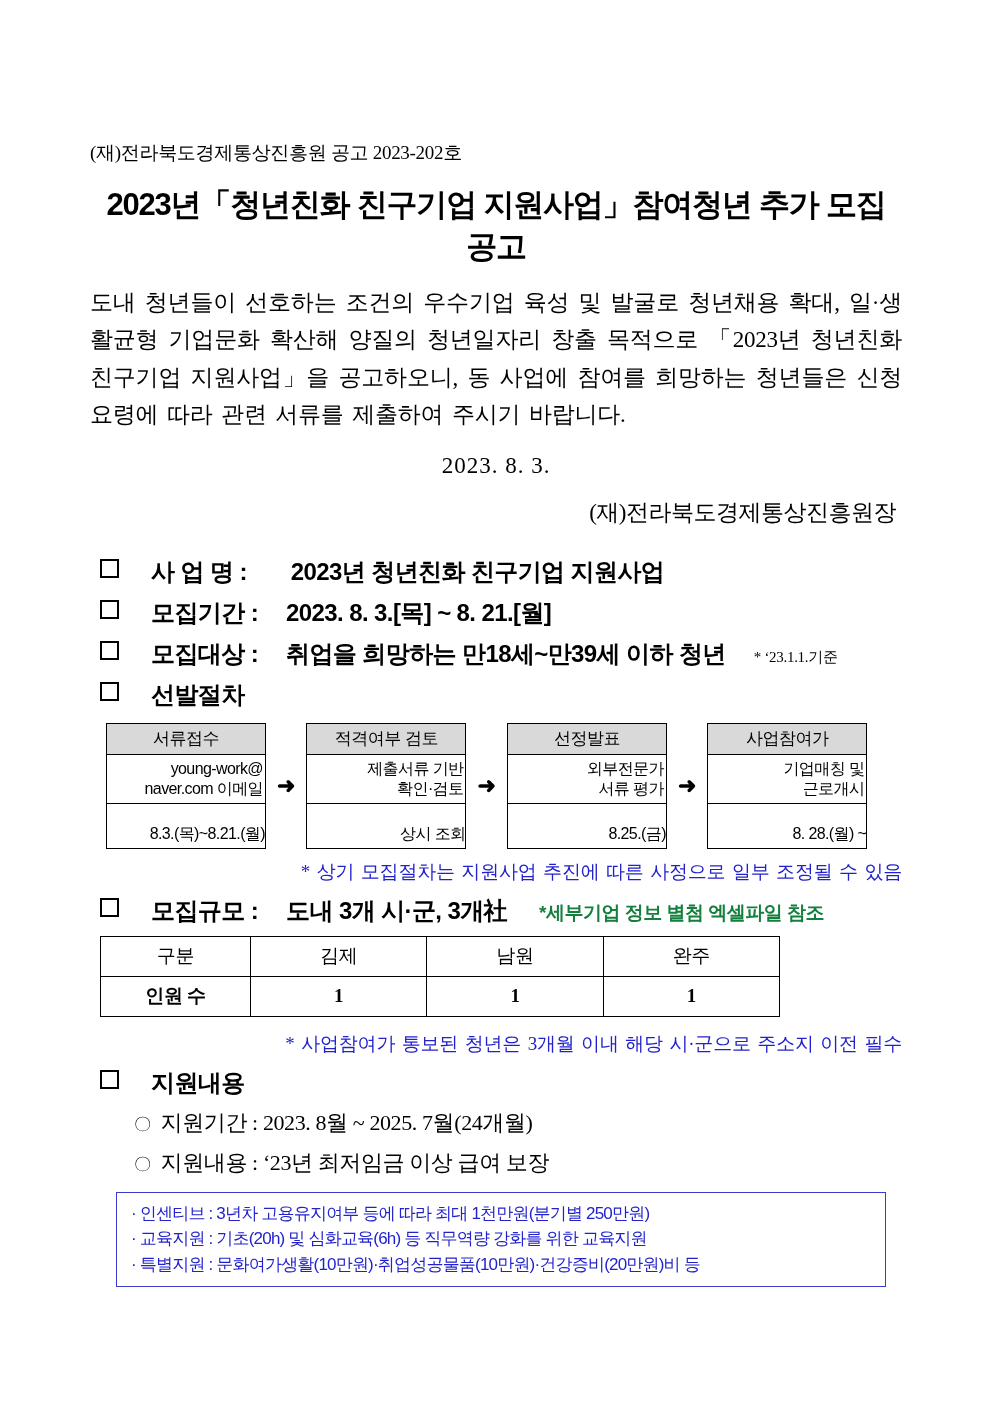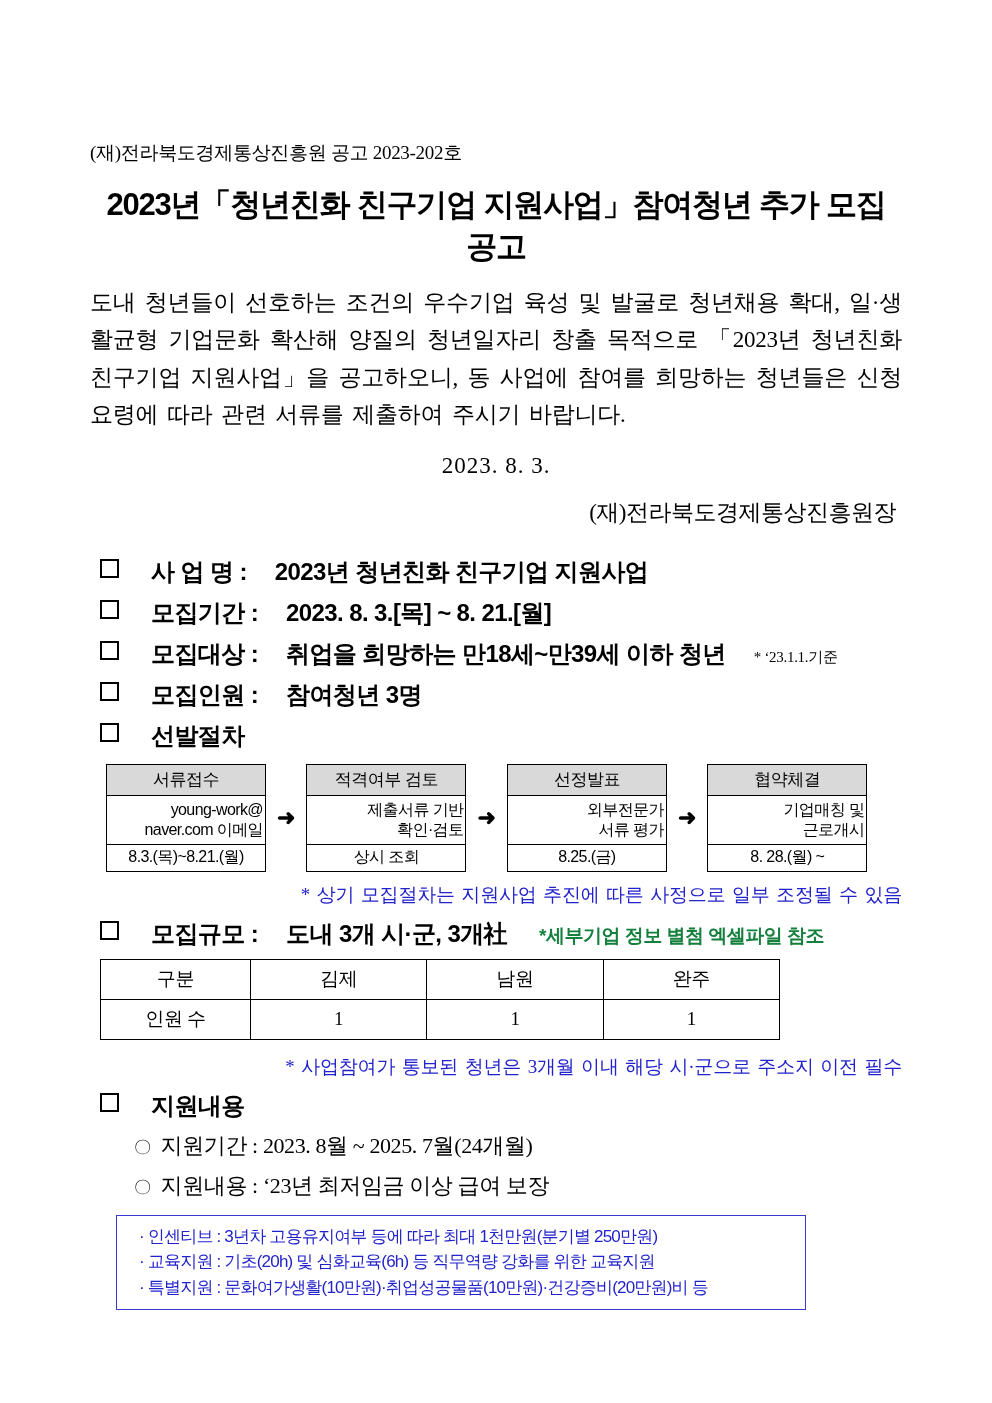--- a/index.html
+++ b/index.html
@@ -117,23 +117,23 @@
   }
   .flow-body {
     text-align: right;
     font-size: 16px;
     line-height: 1.28;
     padding: 4px 2px 3px 2px;
     letter-spacing: -0.6px;
   }
   .flow-sub {
     border-top: 1px solid #000;
-    text-align: center;
+    text-align: right;
     font-size: 16px;
-    padding: 2px 0 3px 0;
+    padding: 20px 0 3px 0;
     letter-spacing: -0.6px;
   }
   .flow-arrow {
     font-size: 22px;
     padding: 0 11px;
     font-weight: bold;
     line-height: 1;
   }
 
   
@@ -158,21 +158,21 @@
   table.quota {
     border-collapse: collapse;
     width: 680px;
     margin: 8px 0 4px 10px;
     font-size: 19px;
   }
   table.quota th, table.quota td {
     border: 1px solid #000;
     text-align: center;
     padding: 6px 0 7px 0;
-    font-weight: normal;
+    font-weight: bold;
     letter-spacing: -0.3px;
   }
   table.quota th { font-weight: normal; }
   table.quota col.c1 { width: 150px; }
 
   
   .sub-row {
     display: flex;
     align-items: baseline;
     font-size: 22px;
@@ -181,22 +181,22 @@
   }
   .circle-mark {
     font-size: 17px;
     margin-right: 10px;
   }
 
   
   .benefit-box {
     border: 1px solid #3a3ad0;
     margin: 14px 0 0 26px;
-    width: 690px;
-    padding: 8px 10px 9px 22px;
+    width: 770px;
+    padding: 8px 10px 9px 14px;
     box-sizing: border-box;
   }
   .benefit-line {
     color: #2222cc;
     font-size: 17px;
     font-family: "Liberation Sans", sans-serif;
     letter-spacing: -0.8px;
     line-height: 1.5;
     white-space: nowrap;
   }
@@ -212,41 +212,36 @@
 
   <p class="intro">도내 청년들이 선호하는 조건의 우수기업 육성 및 발굴로 청년채용 확대, 일·생활균형 기업문화 확산해 양질의 청년일자리 창출 목적으로 「2023년 청년친화 친구기업 지원사업」을 공고하오니, 동 사업에 참여를 희망하는 청년들은 신청요령에 따라 관련 서류를 제출하여 주시기 바랍니다.</p>
 
   <div class="date-line">2023.  8.  3.</div>
 
   <div class="org-line">(재)전라북도경제통상진흥원장</div>
 
   <div class="bullet-row">
     <span class="bullet-box"></span>
     <span class="bullet-label">사 업 명 :</span>
-    <span class="bullet-value" style="margin-left:8px">2023년 청년친화 친구기업 지원사업</span>
+    <span class="bullet-value" style="margin-left:24px">2023년 청년친화 친구기업 지원사업</span>
   </div>
 
   <div class="bullet-row">
     <span class="bullet-box"></span>
     <span class="bullet-label">모집기간 :</span>
     <span class="bullet-value" style="margin-left:8px">2023. 8. 3.[목] ~ 8. 21.[월]</span>
   </div>
 
   <div class="bullet-row">
     <span class="bullet-box"></span>
     <span class="bullet-label">모집대상 :</span>
     <span class="bullet-value" style="margin-left:8px">취업을 희망하는 만18세~만39세 이하 청년</span>
     <span class="note-small">* ‘23.1.1.기준</span>
   </div>
 
-  <div class="bullet-row">
-    <span class="bullet-box"></span>
-    <span class="bullet-label">모집인원 :</span>
-    <span class="bullet-value" style="margin-left:8px">참여청년 3명</span>
-  </div>
 
   <div class="bullet-row">
     <span class="bullet-box"></span>
     <span class="bullet-label">선발절차</span>
   </div>
 
   <div class="flow">
     <div class="flow-box">
       <div class="flow-head">서류접수</div>
       <div class="flow-body" style="white-space:pre-line">young-work@
@@ -262,21 +257,21 @@
     </div>
     <div class="flow-arrow">➜</div>
     <div class="flow-box">
       <div class="flow-head">선정발표</div>
       <div class="flow-body" style="white-space:pre-line">외부전문가
 서류 평가</div>
       <div class="flow-sub">8.25.(금)</div>
     </div>
     <div class="flow-arrow">➜</div>
     <div class="flow-box">
-      <div class="flow-head">협약체결</div>
+      <div class="flow-head">사업참여가</div>
       <div class="flow-body" style="white-space:pre-line">기업매칭 및
 근로개시</div>
       <div class="flow-sub">8.  28.(월) ~</div>
     </div>
   </div>
 
   <div class="blue-note">* 상기 모집절차는 지원사업 추진에 따른 사정으로 일부 조정될 수 있음</div>
 
   <div class="bullet-row">
     <span class="bullet-box"></span>

